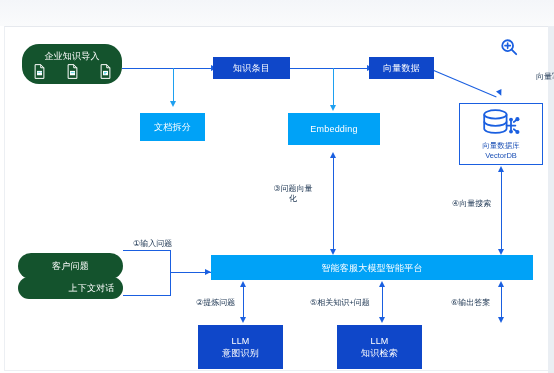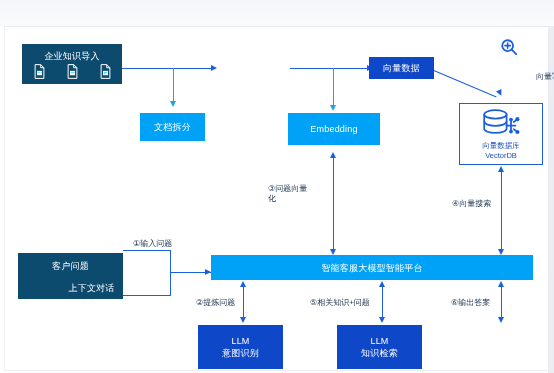--- a/index.html
+++ b/index.html
@@ -32,37 +32,37 @@
     position:absolute;
     display:flex;align-items:center;justify-content:center;
     text-align:center;
     color:#ffffff;
     font-size:9px;
     line-height:12px;
     letter-spacing:.2px;
     box-sizing:border-box;
     z-index:5;
   }
-  .cyan{background:#0c4a6e;}
+  .cyan{background:#14532d;border-radius:17px;}
   .deep{background:#0f47c9;}
   .lblue{background:#00a2f7;}
   .stack{flex-direction:column;}
   
   .ln{position:absolute;background:#1a5fe0;z-index:2;}
   .ln.h{height:1px;}
   .ln.v{width:1px;}
   .ln.lb{background:#1ea0f0;}
   .ah{position:absolute;width:0;height:0;z-index:3;}
   .ah.r{border-left:6px solid #1a5fe0;border-top:3.5px solid transparent;border-bottom:3.5px solid transparent;}
   .ah.d{border-top:6px solid #1a5fe0;border-left:3.5px solid transparent;border-right:3.5px solid transparent;}
   .ah.u{border-bottom:6px solid #1a5fe0;border-left:3.5px solid transparent;border-right:3.5px solid transparent;}
   .ah.d.lb{border-top-color:#1ea0f0;}
   .cap{
     position:absolute;color:#19324f;font-size:8px;line-height:10px;
-    z-index:6;white-space:pre-line;
+    z-index:6;white-space:pre-line;text-align:center;
   }
   .capl{text-align:left;white-space:nowrap;}
   .docrow{display:flex;gap:20px;justify-content:center;margin-top:2px;}
   .vdbbox{
     position:absolute;border:1.5px solid #1a5fe0;background:#fff;
     display:flex;flex-direction:column;align-items:center;justify-content:center;
     box-sizing:border-box;z-index:5;
   }
   .vdblabel{color:#1a4fb5;font-size:7.5px;line-height:9px;text-align:center;margin-top:1px;}
   .mag{position:absolute;z-index:6;}
@@ -117,20 +117,23 @@
         <rect x="7.6" y="12.8" width="4.6" height="1.1" fill="#14c6da"></rect>
         <rect x="7.6" y="15.2" width="3" height="1.1" fill="#14c6da"></rect>
       </svg>
     </span>
   </div>
 
   <div class="node lblue" style="left:140px;top:113px;width:65px;height:28px;">
     <span>文档拆分</span>
   </div>
 
+  <div class="node deep" style="left:213px;top:57px;width:77px;height:22px;">
+    <span>知识条目</span>
+  </div>
 
   <div class="node deep" style="left:369px;top:57px;width:65px;height:22px;">
     <span>向量数据</span>
   </div>
 
   <div class="node lblue" style="left:288px;top:113px;width:92px;height:32px;">
     <span>Embedding</span>
   </div>
 
   <div class="vdbbox" style="left:459px;top:103px;width:84px;height:62px;">

